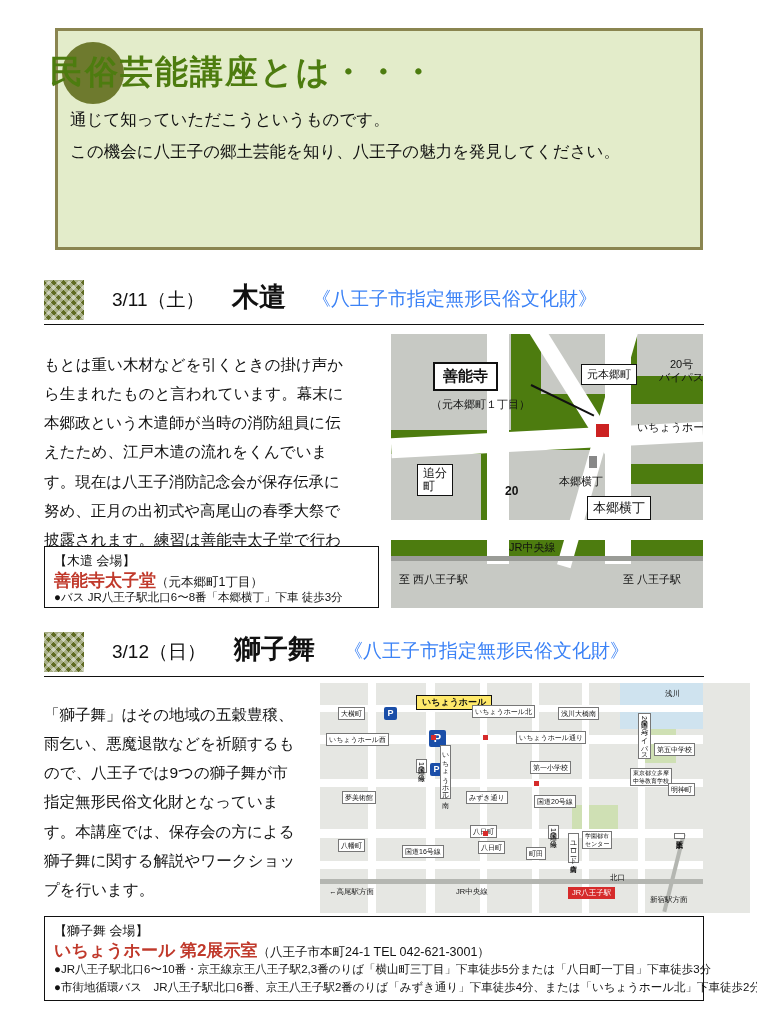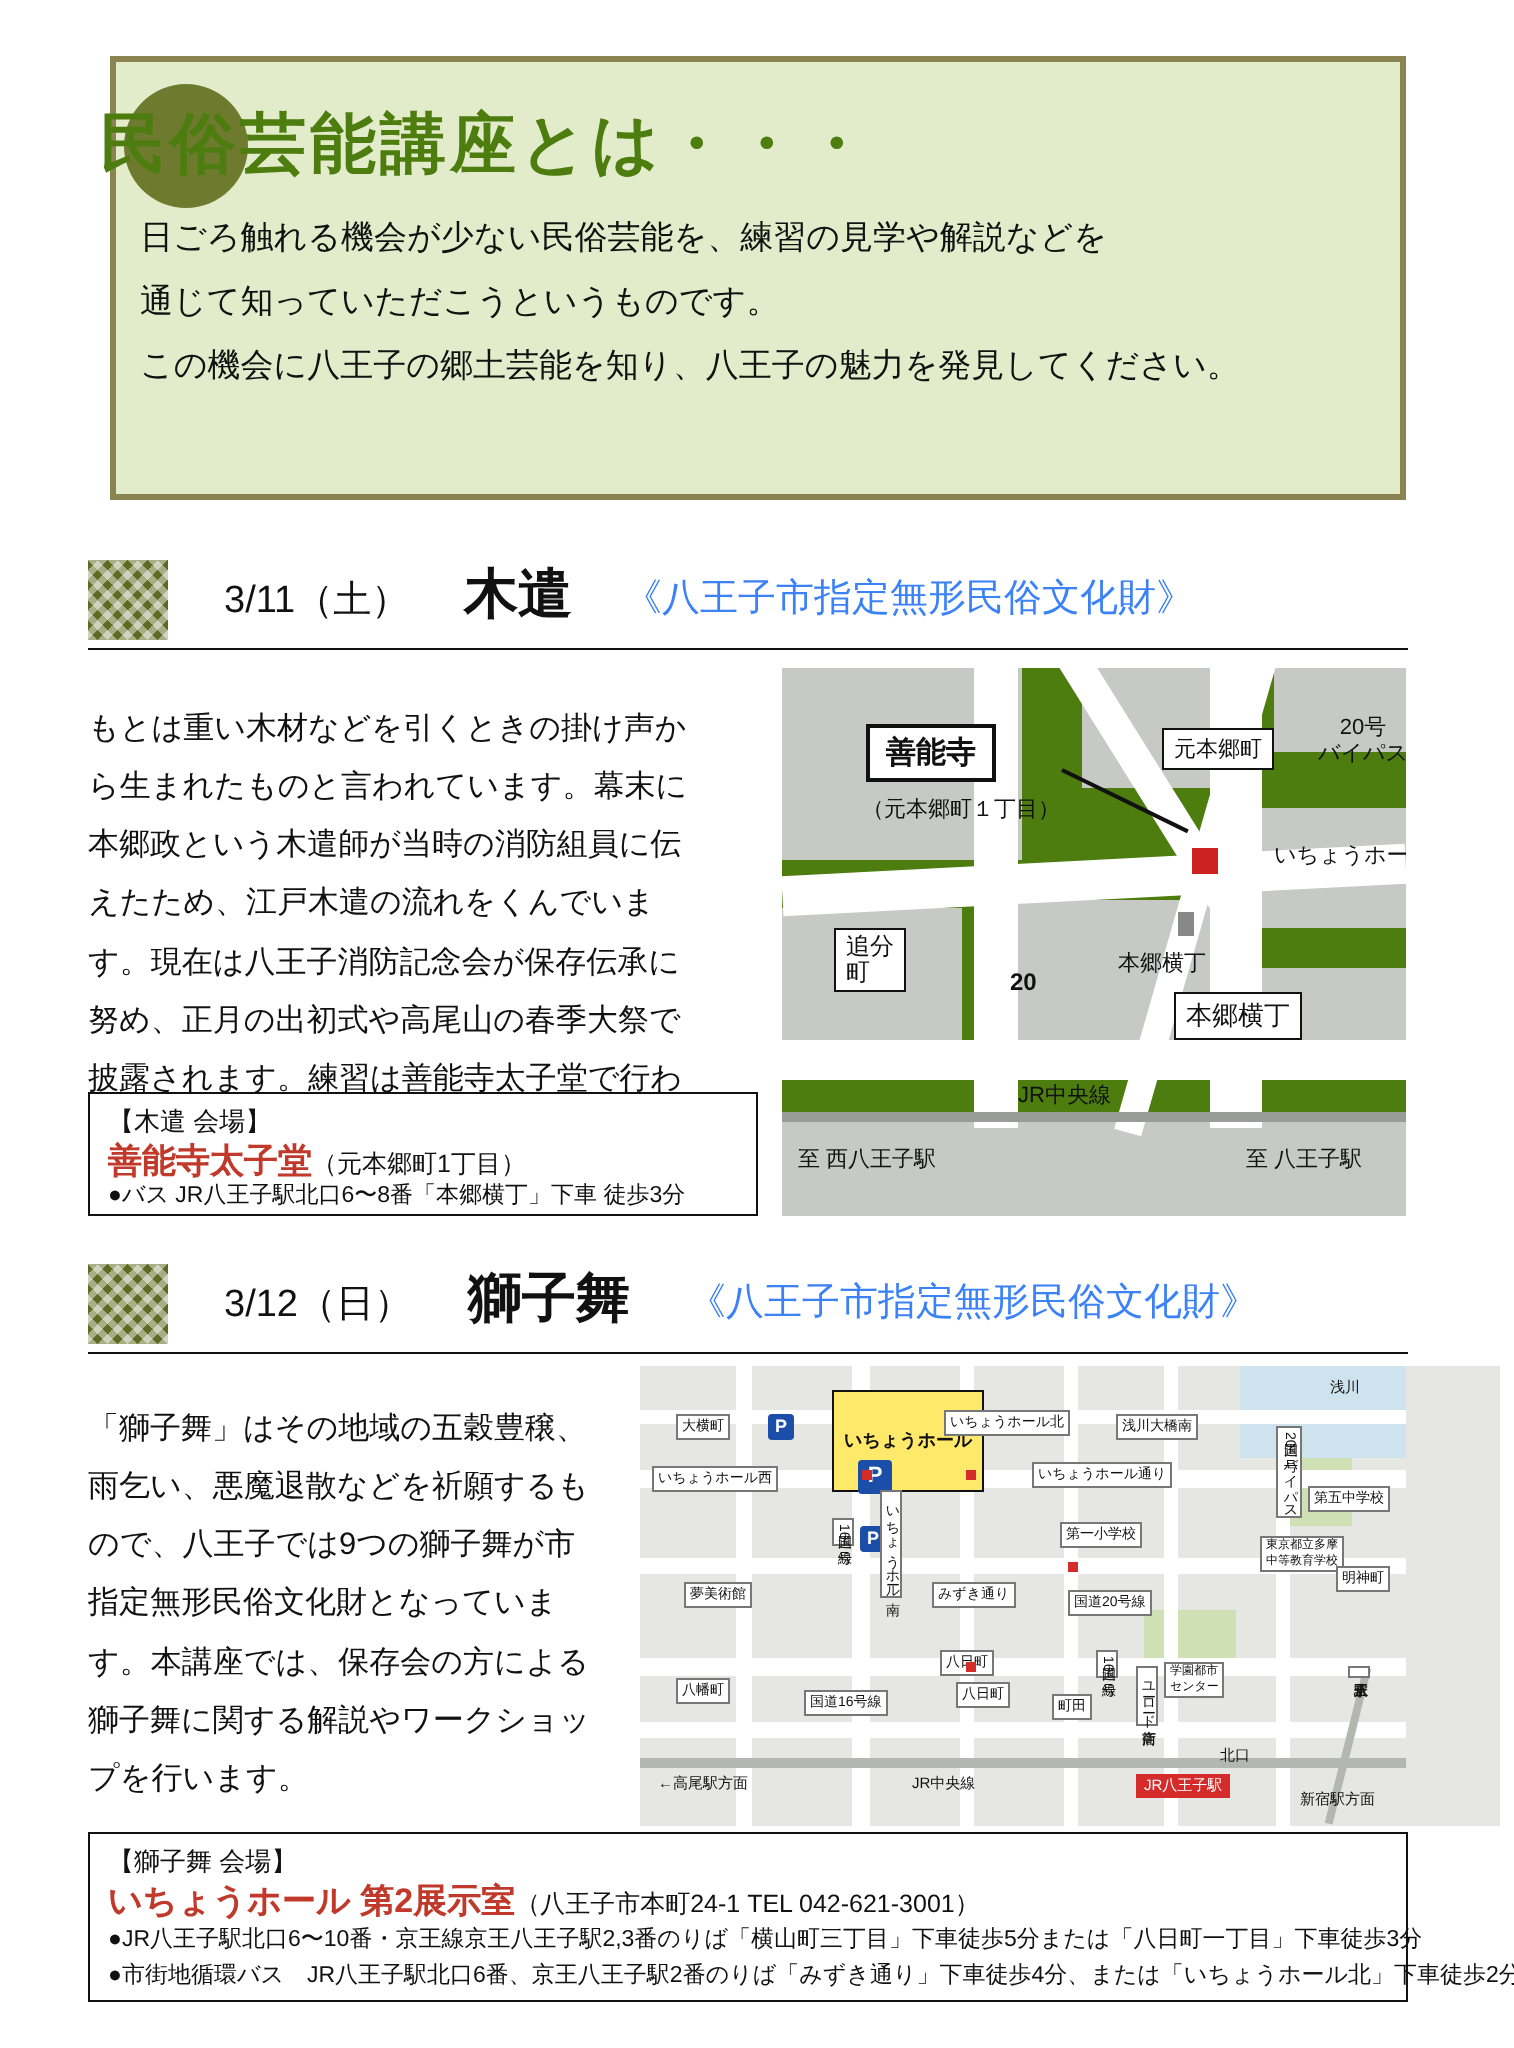--- a/index.html
+++ b/index.html
@@ -217,21 +217,21 @@
     position: absolute;
     font-size: 7.5px;
     color: #111;
     white-space: nowrap;
   }
   .m2-callout {
     position: absolute;
     background: #ffe96a;
     border: 1.5px solid #111;
     font-size: 9px;
-    padding: 18px 5px;
+    padding: 0 5px;
     white-space: nowrap;
     font-weight: bold;
   }
   .m2-p {
     position: absolute;
     width: 13px;
     height: 13px;
     background: #1a4ea8;
     color: #fff;
     font-size: 9px;
@@ -259,21 +259,20 @@
     line-height: 9px;
   }
 </style>
 </head>
 <body>
 
 <div class="intro-box"></div>
 <div class="intro-blob"></div>
 <div class="intro-title">民俗芸能講座とは・・・</div>
 <div class="intro-body">
-  <div>日ごろ触れる機会が少ない民俗芸能を、練習の見学や解説などを</div>
   <div>通じて知っていただこうというものです。</div>
   <div>この機会に八王子の郷土芸能を知り、八王子の魅力を発見してください。</div>
 </div>
 
 <div class="sec-head" style="left:44px; top:280px; width:660px;">
   <div class="sec-swatch"></div>
   <div class="sec-date">3/11（土）</div>
   <div class="sec-name" style="left:188px;">木遣</div>
   <div class="sec-tag" style="left:268px;">《八王子市指定無形民俗文化財》</div>
 </div>

